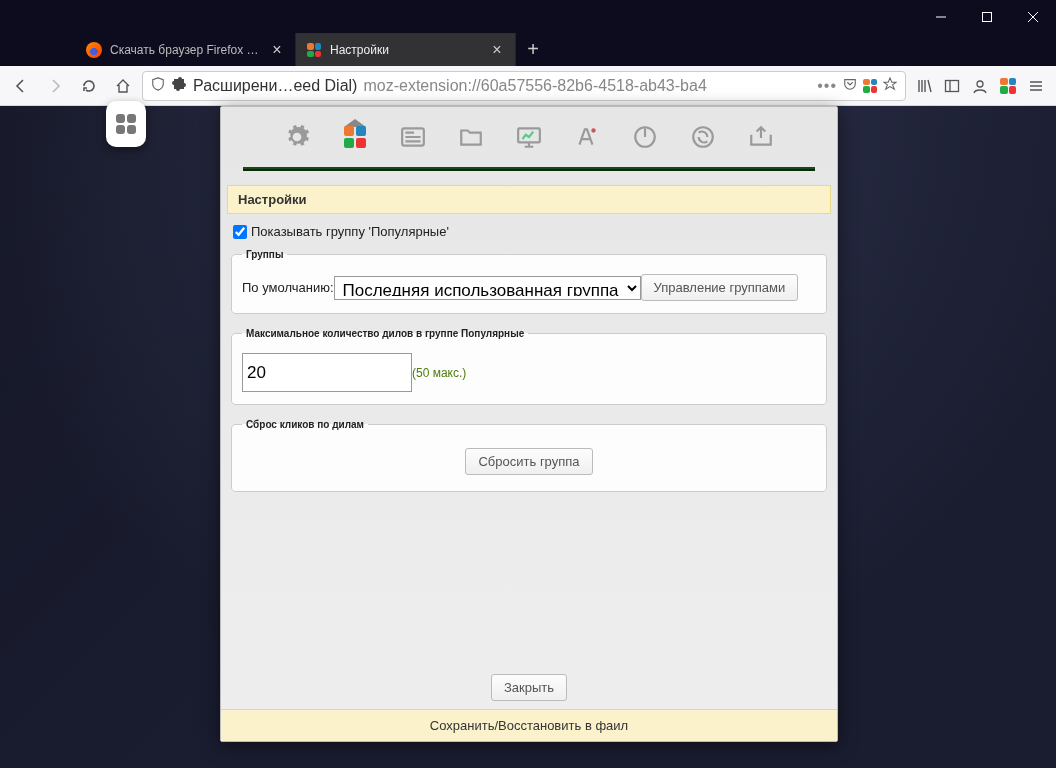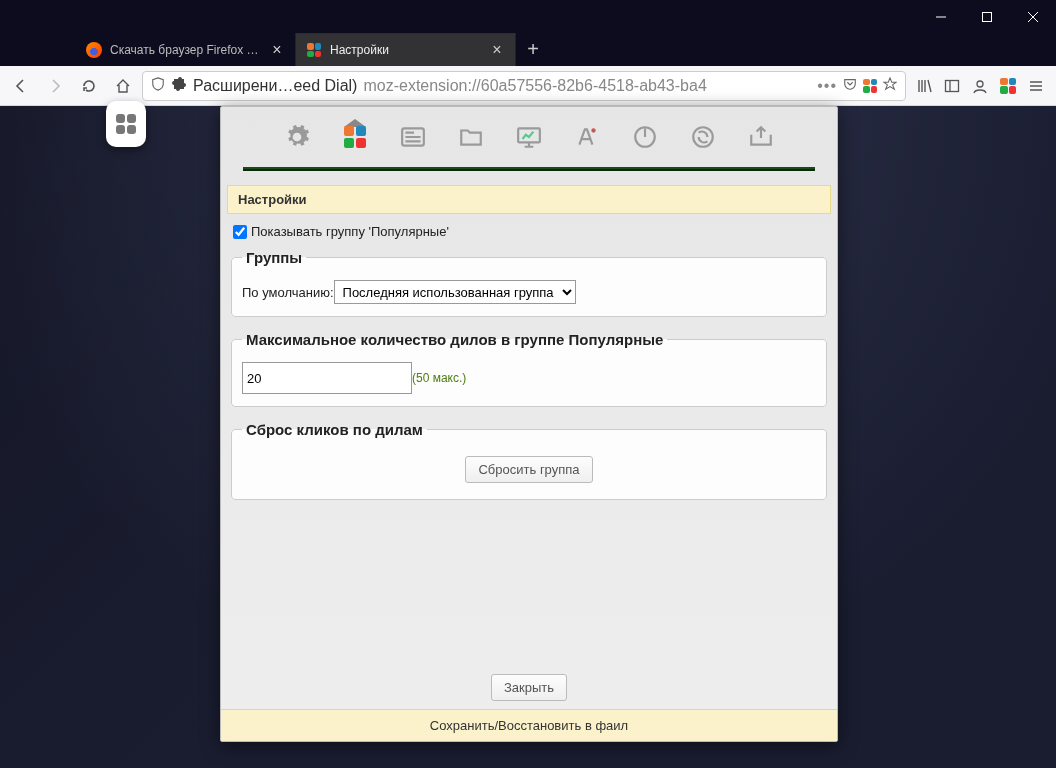--- a/index.html
+++ b/index.html
@@ -54,26 +54,26 @@
 .scroll-area::-webkit-scrollbar { width: 17px; }
 .scroll-area::-webkit-scrollbar-track { background: #f1f1f1; }
 .scroll-area::-webkit-scrollbar-thumb { background: #c7c7c7; }
 .scroll-area::-webkit-scrollbar-button { background: #f1f1f1; height: 17px; border: 1px solid #ddd; }
 
 .section-header { background: #fbf2cc; border: 1px solid #e6d98a; padding: 6px 10px; font-weight: bold; color: #333; margin: 0 2px 6px; }
 .checkbox-row { padding: 4px 8px 10px; display: flex; align-items: center; gap: 4px; color: #222; }
 .checkbox-row input { width: 14px; height: 14px; }
 
 fieldset { border: 1px solid #ccc; border-radius: 4px; margin: 0 6px 14px; padding: 14px 10px 12px; background: #fdfdfd; }
-legend { padding: 0 4px; font-weight: bold; color: #222; font-size: 15px; }
+legend { padding: 0 4px; font-weight: bold; color: #222; font-size: 10px; }
 .row { display: flex; align-items: center; flex-wrap: wrap; }
 .row label { color: #222; }
-select, input[type="number"] { border: 1px solid #999; padding: 3px 4px; font-size: 13px; background: #fff; }
+select, input[type="number"] { border: 1px solid #999; padding: 3px 4px; font-size: 17px; background: #fff; }
 select { height: 24px; }
-.num-spin { width: 170px; height: 32px; }
+.num-spin { width: 170px; height: 39px; }
 .hint { color: #4d7c0f; font-size: 12px; }
 .btn { border: 1px solid #bbb; background: linear-gradient(#fdfdfd,#efefef); padding: 5px 12px; border-radius: 3px; color: #555; font-size: 13px; }
 .btn-row-center { display: flex; justify-content: center; padding: 4px 0; }
 
 .close-row { padding: 8px 0; display: flex; justify-content: center; }
 .footer-bar { background: #fbf2cc; border-top: 1px solid #e6d98a; text-align: center; padding: 8px 0; color: #333; font-size: 13px; }
 
 
 .home-color span:nth-child(1){background:#e73; border-radius:2px;}
 .home-color span:nth-child(2){background:#28b; border-radius:2px;}
@@ -301,20 +301,21 @@
           <label>Показывать группу 'Популярные'</label>
         </div>
 
         <fieldset>
           <legend>Группы</legend>
           <div class="row">
             <label>По умолчанию:</label>
             <select>
               <option>Последняя использованная группа</option>
             </select>
+            <button class="btn">Управление группами</button>
           </div>
         </fieldset>
 
         <fieldset>
           <legend>Максимальное количество дилов в группе Популярные</legend>
           <div class="row">
             <input type="number" class="num-spin" value="20" style="">
             <span class="hint">(50 макс.)</span>
           </div>
         </fieldset>

